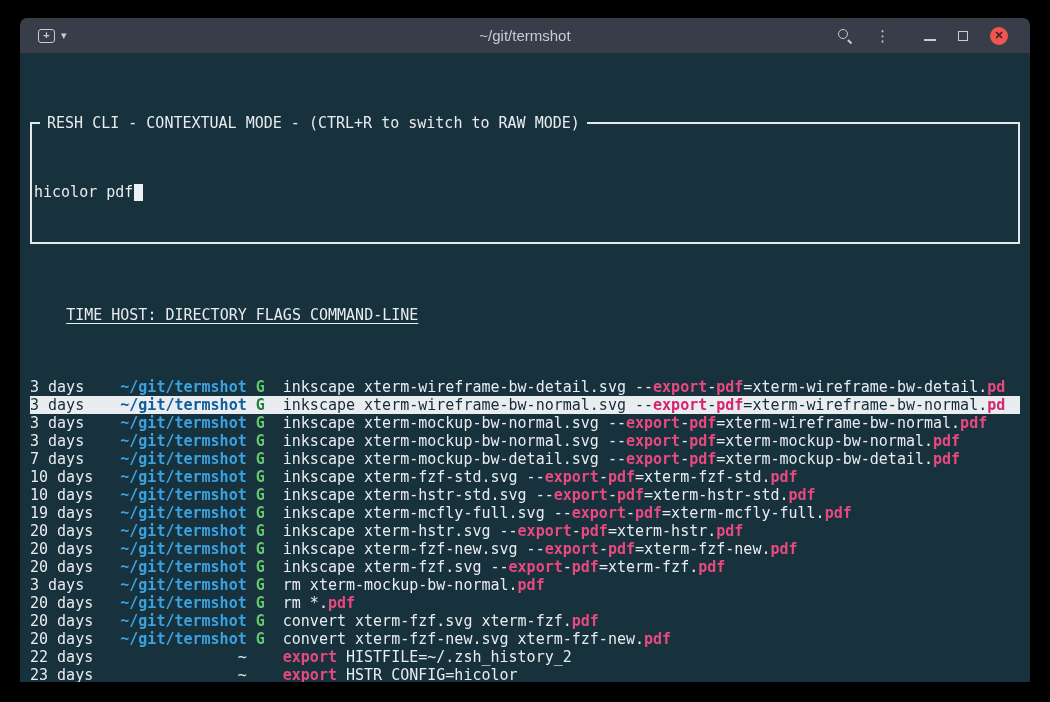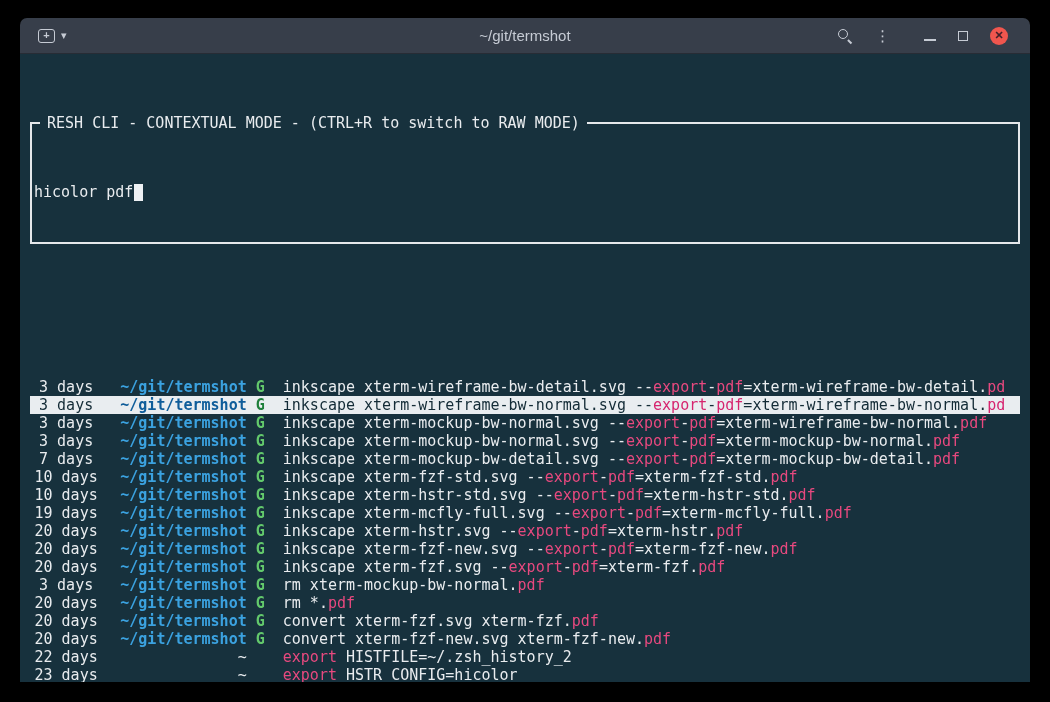--- a/index.html
+++ b/index.html
@@ -75,27 +75,27 @@
   }
   .query-line{height:28px;display:flex;align-items:center;padding:0 2px;}
   .cursor{display:inline-block;width:9px;height:17px;background:#eef1f4;margin-left:1px;}
 
   .hdr{margin-top:8px;height:18px;}
   .hdr .u{text-decoration:underline;text-underline-offset:3px;}
 
   .rows{}
   .row{height:18px;white-space:pre;}
   .row.selected{background:var(--sel-bg);color:var(--sel-fg);}
-  .c-time{display:inline-block;width:8ch;text-align:center;white-space:pre;}
+  .c-time{display:inline-block;width:8ch;text-align:left;white-space:pre;}
   .c-host{display:inline-block;width:15ch;text-align:right;margin-left:1ch;white-space:pre;}
   .host-blue{color:var(--blue);font-weight:bold;}
   .host-plain{color:var(--fg);}
   .c-flag{display:inline-block;width:1ch;margin-left:1ch;color:var(--green);font-weight:bold;}
   .c-cmd{margin-left:2ch;white-space:pre;}
-  .match{color:var(--pink);font-weight:normal;}
+  .match{color:var(--pink);font-weight:bold;}
   .row.selected .host-blue{color:var(--sel-blue);}
   .row.selected .c-flag{color:var(--sel-green);}
   .row.selected .match{color:var(--sel-pink);}
 </style>
 </head>
 <body>
 
 <div class="window">
 
   <div class="titlebar">
@@ -129,21 +129,21 @@
 
   <div class="term">
 
     <div class="search-box">
       <span class="box-title">RESH CLI - CONTEXTUAL MODE - (CTRL+R to switch to RAW MODE)</span>
       <div class="query-line">
         <span>hicolor pdf</span><span class="cursor"></span>
       </div>
     </div>
 
-    <div class="hdr"><span>    </span></div>
+    <div class="hdr"><span>    </span><span class="u">TIME HOST: DIRECTORY FLAGS COMMAND-LINE</span></div>
 
     <div class="rows" id="history-rows"><div class="row"><span class="c-time">3 days</span><span class="c-host host-blue">~/git/termshot</span><span class="c-flag">G</span><span class="c-cmd"><span>inkscape xterm-wireframe-bw-detail.svg --</span><span class="match">export</span><span>-</span><span class="match">pdf</span><span>=xterm-wireframe-bw-detail.</span><span class="match">pd</span></span></div><div class="row selected"><span class="c-time">3 days</span><span class="c-host host-blue">~/git/termshot</span><span class="c-flag">G</span><span class="c-cmd"><span>inkscape xterm-wireframe-bw-normal.svg --</span><span class="match">export</span><span>-</span><span class="match">pdf</span><span>=xterm-wireframe-bw-normal.</span><span class="match">pd</span></span></div><div class="row"><span class="c-time">3 days</span><span class="c-host host-blue">~/git/termshot</span><span class="c-flag">G</span><span class="c-cmd"><span>inkscape xterm-mockup-bw-normal.svg --</span><span class="match">export</span><span>-</span><span class="match">pdf</span><span>=xterm-wireframe-bw-normal.</span><span class="match">pdf</span></span></div><div class="row"><span class="c-time">3 days</span><span class="c-host host-blue">~/git/termshot</span><span class="c-flag">G</span><span class="c-cmd"><span>inkscape xterm-mockup-bw-normal.svg --</span><span class="match">export</span><span>-</span><span class="match">pdf</span><span>=xterm-mockup-bw-normal.</span><span class="match">pdf</span></span></div><div class="row"><span class="c-time">7 days</span><span class="c-host host-blue">~/git/termshot</span><span class="c-flag">G</span><span class="c-cmd"><span>inkscape xterm-mockup-bw-detail.svg --</span><span class="match">export</span><span>-</span><span class="match">pdf</span><span>=xterm-mockup-bw-detail.</span><span class="match">pdf</span></span></div><div class="row"><span class="c-time">10 days</span><span class="c-host host-blue">~/git/termshot</span><span class="c-flag">G</span><span class="c-cmd"><span>inkscape xterm-fzf-std.svg --</span><span class="match">export</span><span>-</span><span class="match">pdf</span><span>=xterm-fzf-std.</span><span class="match">pdf</span></span></div><div class="row"><span class="c-time">10 days</span><span class="c-host host-blue">~/git/termshot</span><span class="c-flag">G</span><span class="c-cmd"><span>inkscape xterm-hstr-std.svg --</span><span class="match">export</span><span>-</span><span class="match">pdf</span><span>=xterm-hstr-std.</span><span class="match">pdf</span></span></div><div class="row"><span class="c-time">19 days</span><span class="c-host host-blue">~/git/termshot</span><span class="c-flag">G</span><span class="c-cmd"><span>inkscape xterm-mcfly-full.svg --</span><span class="match">export</span><span>-</span><span class="match">pdf</span><span>=xterm-mcfly-full.</span><span class="match">pdf</span></span></div><div class="row"><span class="c-time">20 days</span><span class="c-host host-blue">~/git/termshot</span><span class="c-flag">G</span><span class="c-cmd"><span>inkscape xterm-hstr.svg --</span><span class="match">export</span><span>-</span><span class="match">pdf</span><span>=xterm-hstr.</span><span class="match">pdf</span></span></div><div class="row"><span class="c-time">20 days</span><span class="c-host host-blue">~/git/termshot</span><span class="c-flag">G</span><span class="c-cmd"><span>inkscape xterm-fzf-new.svg --</span><span class="match">export</span><span>-</span><span class="match">pdf</span><span>=xterm-fzf-new.</span><span class="match">pdf</span></span></div><div class="row"><span class="c-time">20 days</span><span class="c-host host-blue">~/git/termshot</span><span class="c-flag">G</span><span class="c-cmd"><span>inkscape xterm-fzf.svg --</span><span class="match">export</span><span>-</span><span class="match">pdf</span><span>=xterm-fzf.</span><span class="match">pdf</span></span></div><div class="row"><span class="c-time">3 days</span><span class="c-host host-blue">~/git/termshot</span><span class="c-flag">G</span><span class="c-cmd"><span>rm xterm-mockup-bw-normal.</span><span class="match">pdf</span></span></div><div class="row"><span class="c-time">20 days</span><span class="c-host host-blue">~/git/termshot</span><span class="c-flag">G</span><span class="c-cmd"><span>rm *.</span><span class="match">pdf</span></span></div><div class="row"><span class="c-time">20 days</span><span class="c-host host-blue">~/git/termshot</span><span class="c-flag">G</span><span class="c-cmd"><span>convert xterm-fzf.svg xterm-fzf.</span><span class="match">pdf</span></span></div><div class="row"><span class="c-time">20 days</span><span class="c-host host-blue">~/git/termshot</span><span class="c-flag">G</span><span class="c-cmd"><span>convert xterm-fzf-new.svg xterm-fzf-new.</span><span class="match">pdf</span></span></div><div class="row"><span class="c-time">22 days</span><span class="c-host host-plain">~</span><span class="c-flag"></span><span class="c-cmd"><span class="match">export</span><span> HISTFILE=~/.zsh_history_2</span></span></div><div class="row"><span class="c-time">23 days</span><span class="c-host host-plain">~</span><span class="c-flag"></span><span class="c-cmd"><span class="match">export</span><span> HSTR_CONFIG=hicolor</span></span></div></div>
 
     
 
     
 
   </div>
 </div>
 

